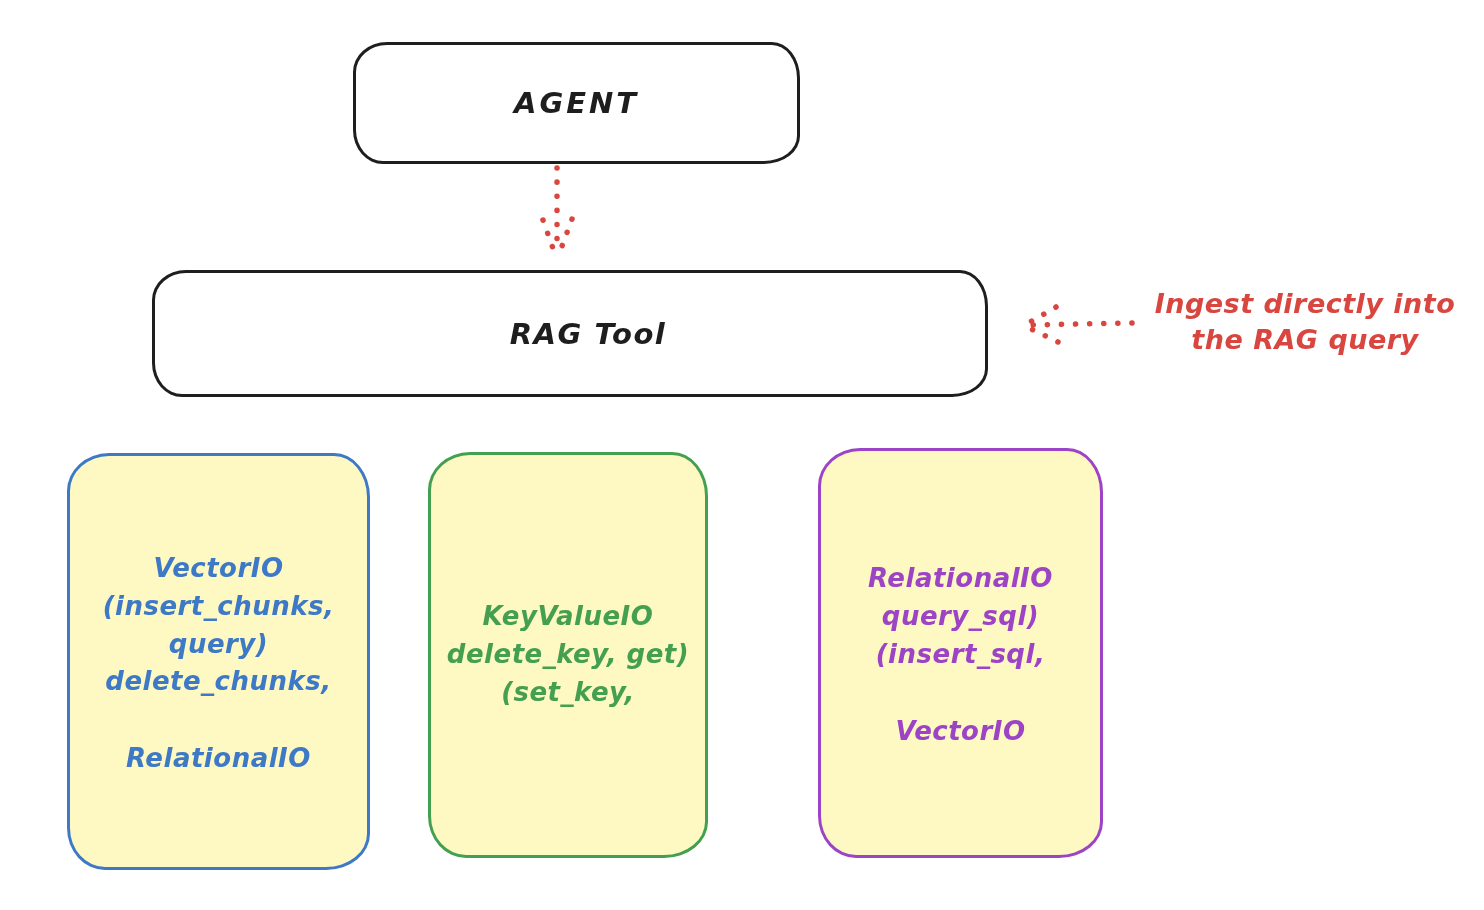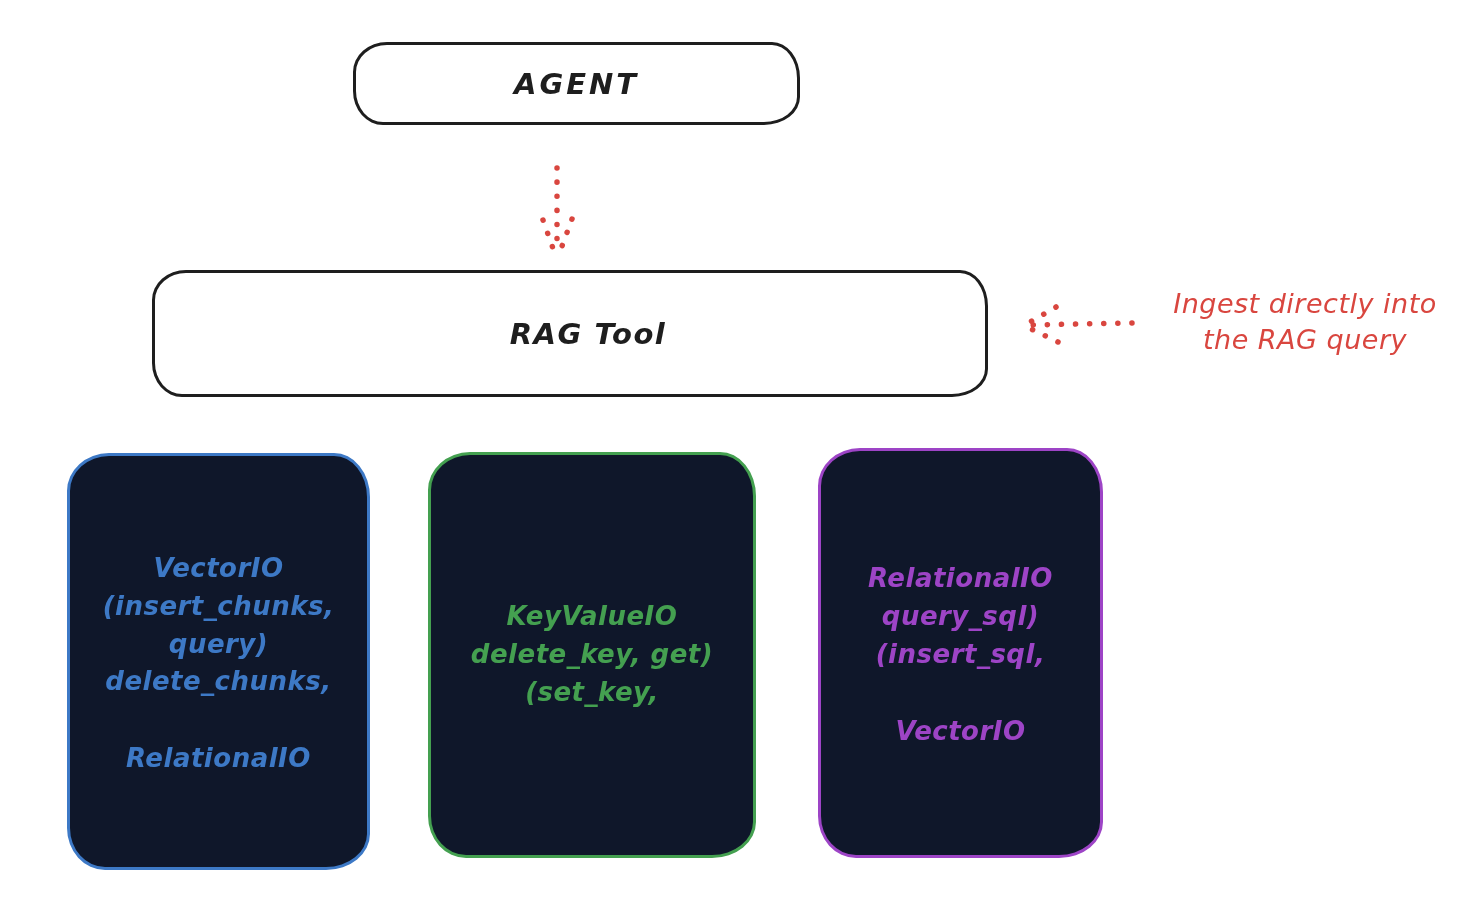--- a/index.html
+++ b/index.html
@@ -21,60 +21,60 @@
     background: #ffffff;
     border: 3.5px solid #1e1e1e;
     border-radius: 34px 28px 36px 30px / 30px 36px 28px 34px;
     display: flex;
     align-items: center;
     justify-content: center;
     box-sizing: border-box;
   }
   .agent-box {
     left: 353px; top: 42px;
-    width: 447px; height: 83px;
+    width: 447px; height: 122px;
   }
   .rag-box {
     left: 152px; top: 270px;
     width: 836px; height: 127px;
   }
   .box-label-black {
     color: #1e1e1e;
     font-size: 29px;
     font-weight: 700;
     letter-spacing: 3px;
     font-style: italic;
   }
   .rag-box .box-label-black {
     letter-spacing: 1.5px;
     margin-left: 36px;
   }
   
   .storage-box {
     position: absolute;
-    background: #0f172a;
+    background: #fef9c3;
     border-width: 3.5px;
     border-style: solid;
     border-radius: 42px 36px 44px 38px / 38px 44px 36px 42px;
     display: flex;
     flex-direction: column;
     align-items: center;
     justify-content: center;
     box-sizing: border-box;
     text-align: center;
   }
   .vector-box {
     left: 67px; top: 453px;
     width: 303px; height: 417px;
     border-color: #3d79c6;
     color: #3d79c6;
   }
   .keyvalue-box {
     left: 428px; top: 452px;
-    width: 328px; height: 406px;
+    width: 280px; height: 406px;
     border-color: #44a050;
     color: #44a050;
   }
   .relational-box {
     left: 782px; top: 448px;
     width: 285px; height: 410px;
     border-color: #9d44c6;
     color: #9d44c6;
     margin-left: 36px;
   }
@@ -93,21 +93,21 @@
     letter-spacing: 0.5px;
   }
   
   .annotation-text {
     position: absolute;
     left: 1130px; top: 286px;
     width: 350px;
     text-align: center;
     color: #d9463f;
     font-size: 27px;
-    font-weight: 400;
+    font-weight: 700;
     font-style: italic;
     line-height: 1.32;
     letter-spacing: 0.5px;
   }
   .arrow-svg {
     position: absolute;
   }
   .arrow-down-svg { left: 535px; top: 160px; }
   .arrow-left-svg { left: 1012px; top: 300px; }
 </style>

